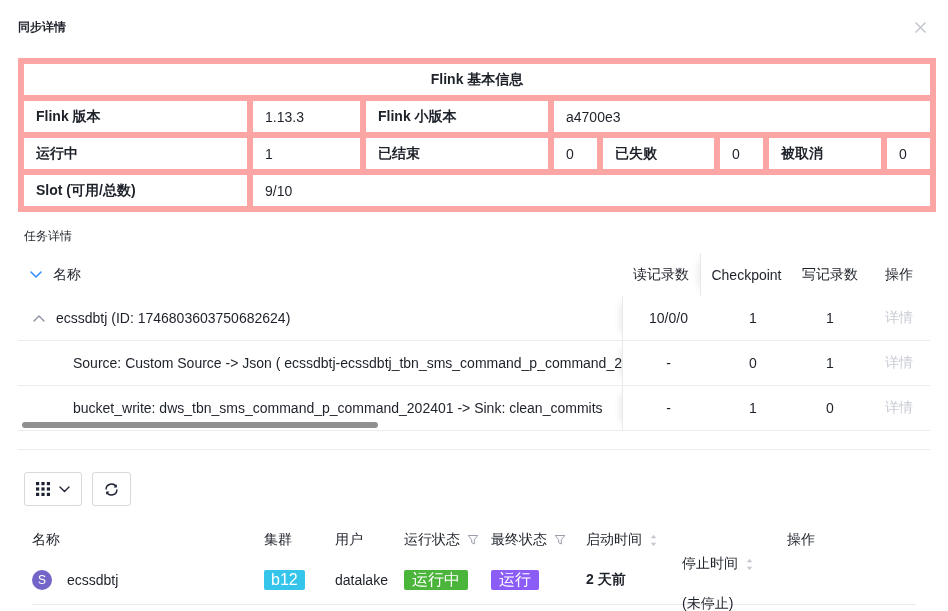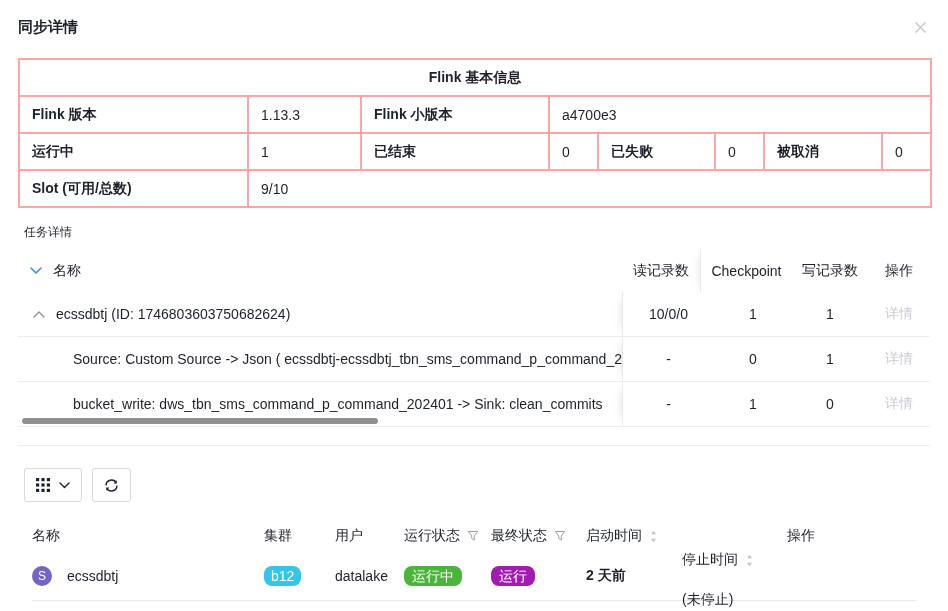--- a/index.html
+++ b/index.html
@@ -5,26 +5,26 @@
   * { box-sizing: border-box; margin: 0; padding: 0; }
   html,body { width: 948px; height: 611px; background: #fff; }
   body {
     font-family: "Liberation Sans", "DejaVu Sans", sans-serif;
     font-size: 14px; color: #1d2129; overflow: hidden;
   }
   .drawer { padding: 0 18px; position: relative; width: 948px; }
 
   
   .drawer-header { display:flex; justify-content:space-between; align-items:center; padding-top:18px; }
-  .drawer-title { font-size:15px; font-weight:700; }
+  .drawer-title { font-size:12px; font-weight:700; }
   .close-btn { background:none; border:none; cursor:pointer; line-height:0; padding:2px; }
 
   
   .info-table { width:100%; border-collapse:collapse; table-layout:fixed; margin-top:21px; }
-  .info-table td { border:2px solid #fca5a5; height:37px; padding:0 12px; font-size:14px; }
+  .info-table td { border:6px solid #fca5a5; height:37px; padding:0 12px; font-size:14px; }
   .info-table .t-title { text-align:center; font-weight:700; }
   .info-table .lbl { font-weight:700; }
   .info-table .val { text-align:left; font-weight:400; }
 
   
   .section-label { margin:16px 0 0 6px; font-size:12px; }
 
   
   .task-table { margin-top:8px; position:relative; }
   .tt-row { display:flex; align-items:stretch; height:45px; }
@@ -58,24 +58,24 @@
   .c-name { width:232px; }
   .c-cluster { width:71px; }
   .c-user { width:69px; }
   .c-run { width:87px; }
   .c-final { width:95px; }
   .c-start { width:96px; }
   .c-stop { width:105px;margin-top:48px; }
   .c-action { flex:1; }
   .avatar { width:20px; height:20px; border-radius:50%; background:#7265c7; color:#fff;
             font-size:12px; display:inline-flex; align-items:center; justify-content:center; margin-right:8px; }
-  .badge { display:inline-block; color:#fff; font-size:14px; line-height:18px; padding:1px 8px; border-radius:8px; }
+  .badge { display:inline-block; color:#fff; font-size:16px; line-height:18px; padding:1px 8px; border-radius:2px; }
   .badge-cluster { background:#35c4ea; padding:1px 7px; }
   .badge-green { background:#4bb43a; }
-  .badge-cyan { background:#a21caf; }
+  .badge-cyan { background:#8b5cf6; }
   .bold { font-weight:700; }
   .jt-link { color:#7265c9; text-decoration:none; margin-right:11px; cursor:pointer; }
   .sorter { display:inline-flex; line-height:0; cursor:pointer; }
   .funnel { display:inline-flex; line-height:0; cursor:pointer; }
 </style>
 </head>
 <body>
 
 <div class="drawer">
 

